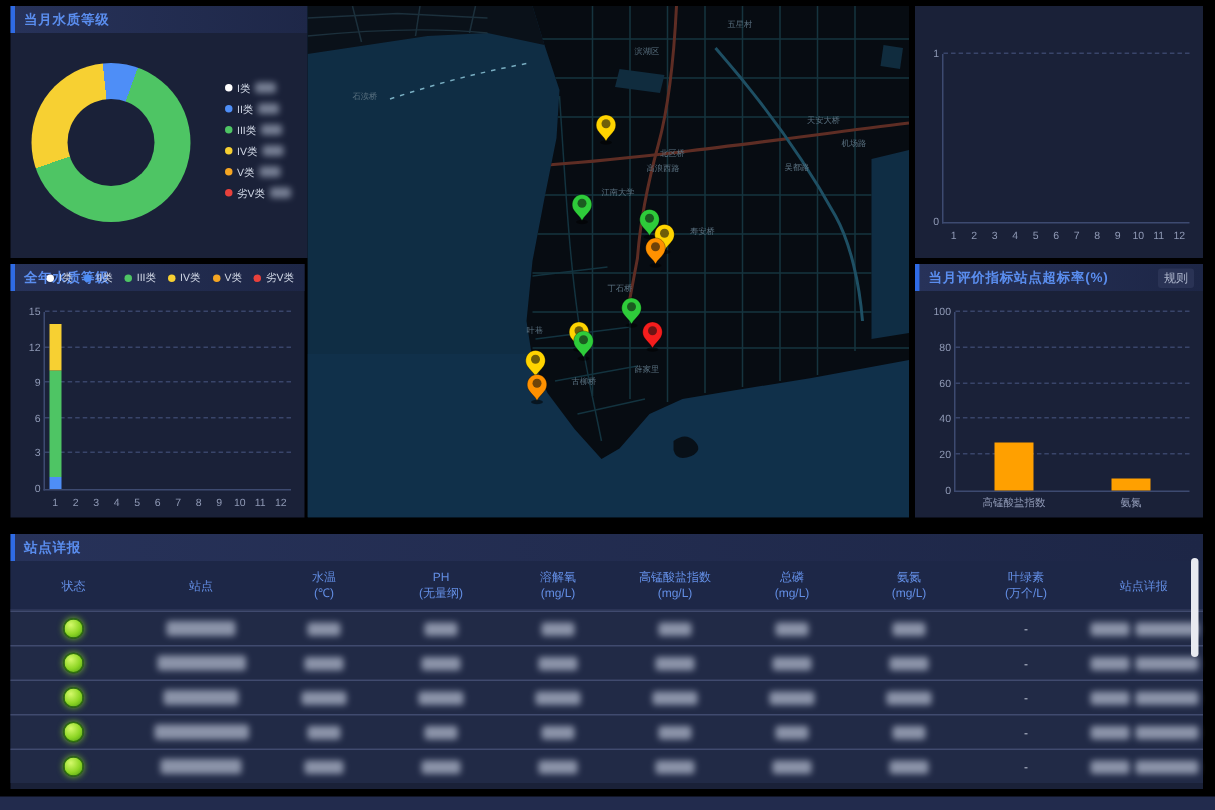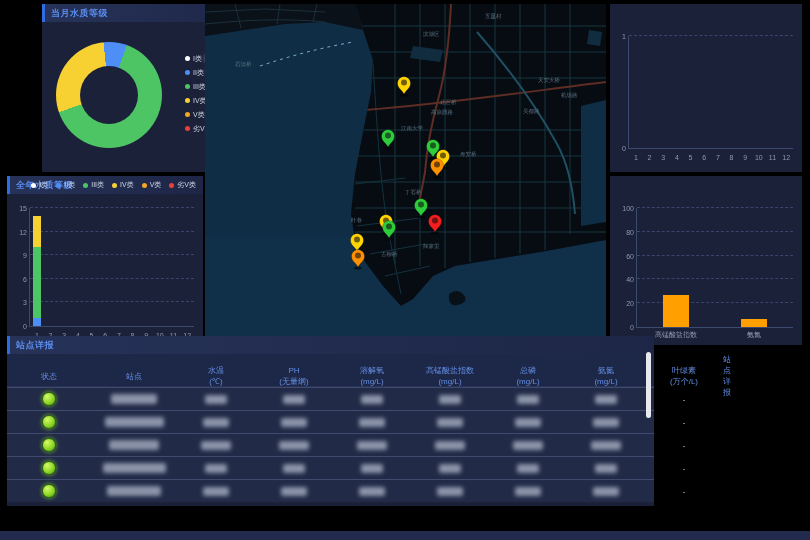--- a/index.html
+++ b/index.html
@@ -1,24 +1,24 @@
 <!DOCTYPE html>
 <html><head>
 <meta charset="utf-8">
 <style>
   html,body{margin:0;padding:0;background:#000;}
   #root{position:relative;width:810px;height:540px;background:#000;overflow:hidden;
         font-family:"Liberation Sans",sans-serif;-webkit-font-smoothing:antialiased;}
   .panel{position:absolute;background:#1a2138;}
-  #p-month{left:7px;top:4px;width:221px;height:168px;margin-left:35px;}
+  #p-month{left:7px;top:4px;width:221px;height:168px;}
   #p-year{left:7px;top:176px;width:196px;height:169px;}
   #map-panel{left:205px;top:4px;width:401px;height:341px;background:#081018;}
   #p-exceed{left:610px;top:4px;width:192px;height:168px;}
   #p-rate{left:610px;top:176px;width:192px;height:169px;}
-  #p-table{left:7px;top:336px;width:647px;height:170px;}
+  #p-table{left:7px;top:356px;width:795px;height:170px;}
   #bottom-bar{position:absolute;left:0;top:531px;width:810px;height:9px;background:#222b4d;}
 
   .phead{height:18px;display:flex;align-items:center;background:linear-gradient(90deg,#273259,#1d2646);
          border-left:3px solid #2f6be4;padding:0 6px;box-sizing:border-box;}
   .ptitle{font-size:9px;font-weight:bold;color:#5a8dee;letter-spacing:.5px;white-space:nowrap;}
   .rule-btn{margin-left:auto;font-size:8px;color:#aeb6cc;background:#2a3355;padding:1px 4px;border-radius:2px;cursor:pointer;}
 
   
   .donut{position:absolute;left:14px;top:38px;width:106px;height:106px;border-radius:50%;}
   .donut::after{content:"";position:absolute;inset:24px;border-radius:50%;background:#1a2138;}
@@ -312,20 +312,24 @@
         <div class="xtick" style="left: 54.1667%;">7</div>
         <div class="xtick" style="left: 62.5%;">8</div>
         <div class="xtick" style="left: 70.8333%;">9</div>
         <div class="xtick" style="left: 79.1667%;">10</div>
         <div class="xtick" style="left: 87.5%;">11</div>
         <div class="xtick" style="left: 95.8333%;">12</div>
       </div>
   </section>
 
   <section class="panel" id="p-rate">
+    <div class="phead">
+      <span class="ptitle">当月评价指标站点超标率(%)</span>
+      <span class="rule-btn">规则</span>
+    </div>
     <div class="plot" id="plot-rate">
         <div class="ytick" style="bottom: calc(0% - 4px);">0</div>
         <div class="gridline" style="bottom: 20%;"></div>
         <div class="ytick" style="bottom: calc(20% - 4px);">20</div>
         <div class="gridline" style="bottom: 40%;"></div>
         <div class="ytick" style="bottom: calc(40% - 4px);">40</div>
         <div class="gridline" style="bottom: 60%;"></div>
         <div class="ytick" style="bottom: calc(60% - 4px);">60</div>
         <div class="gridline" style="bottom: 80%;"></div>
         <div class="ytick" style="bottom: calc(80% - 4px);">80</div>

